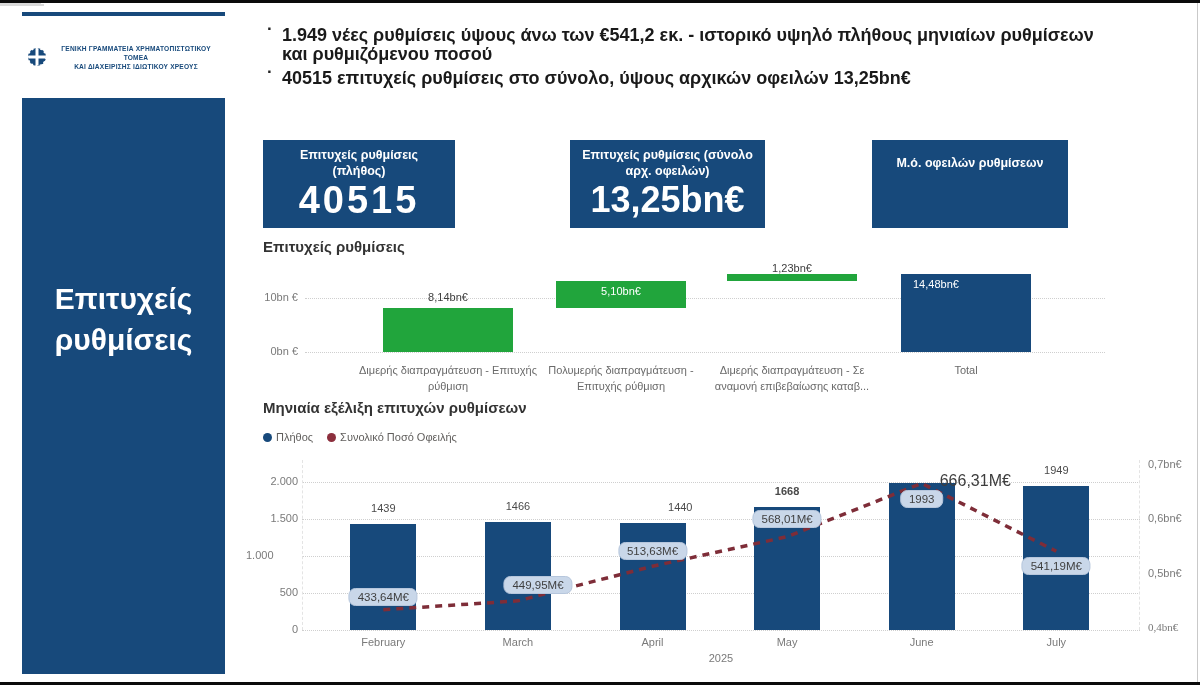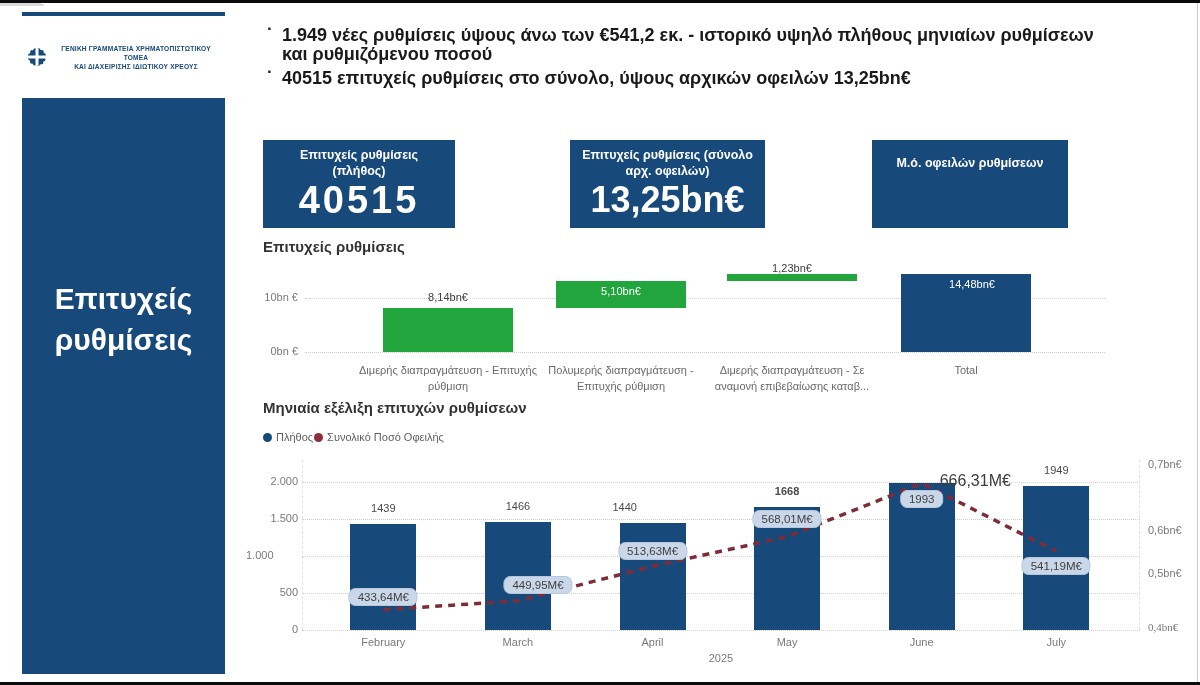--- a/index.html
+++ b/index.html
@@ -31,21 +31,21 @@
   .kpi-value{font-size:36px;font-weight:bold;line-height:40px;}
   #kpi-0{left:263px;width:192px;}
   #kpi-1{left:570px;width:195px;}
   #kpi-2{left:872px;width:196px;}
   #kpi-0 .kpi-value{font-size:38px;letter-spacing:3px;}
 
   
   .chart-title{position:absolute;font-size:15px;font-weight:bold;color:#333;}
   #wf-title{left:263px;top:238px;}
   #combo-title{left:263px;top:399px;}
-  .legend{position:absolute;left:263px;top:431px;display:flex;gap:1px;font-size:11px;color:#605E5C;align-items:center;}
+  .legend{position:absolute;left:263px;top:431px;display:flex;gap:14px;font-size:11px;color:#605E5C;align-items:center;}
   .legend-item{display:flex;align-items:center;gap:4px;cursor:pointer;}
   .legend-dot{width:9px;height:9px;border-radius:50%;}
   .dot-blue{background:#17497B;}
   .dot-maroon{background:#8C2F3D;}
 
   .gridline{position:absolute;height:0;border-top:1px dotted #cfcfcf;}
   .vline{position:absolute;width:0;border-left:1px dashed #e4e4e4;}
   .tick{position:absolute;font-size:11px;color:#7A7A7A;white-space:nowrap;}
   .cat-label{position:absolute;font-size:11px;color:#6A6A6A;text-align:center;line-height:15.5px;}
   .bar{position:absolute;}
@@ -118,47 +118,47 @@
     <div class="cat-label" style="left: 356px; top: 363px; width: 184px;">Διμερής διαπραγμάτευση - Επιτυχής ρύθμιση</div>
     <div style="left: 513px; top: 308.044px; width: 43px; height: 0px; border-top: 2px solid rgb(217, 217, 217); z-index: 1;"></div>
     <div class="dlabel" style="left: 556px; top: 284.504px; width: 130px; text-align: center; color: rgb(255, 255, 255); z-index: 3;">5,10bn€</div>
     <div class="bar" style="left: 556px; top: 280.504px; width: 130px; height: 27.54px; background: rgb(33, 165, 60); z-index: 2;"></div>
     <div class="cat-label" style="left: 529px; top: 363px; width: 184px;">Πολυμερής διαπραγμάτευση - Επιτυχής ρύθμιση</div>
     <div style="left: 686px; top: 280.504px; width: 41px; height: 0px; border-top: 2px solid rgb(217, 217, 217); z-index: 1;"></div>
     <div class="dlabel" style="left: 727px; top: 261.862px; width: 130px; text-align: center; color: rgb(61, 61, 61); z-index: 1;">1,23bn€</div>
     <div class="bar" style="left: 727px; top: 273.862px; width: 130px; height: 6.642px; background: rgb(33, 165, 60); z-index: 2;"></div>
     <div class="cat-label" style="left: 700px; top: 363px; width: 184px;">Διμερής διαπραγμάτευση - Σε αναμονή επιβεβαίωσης καταβ...</div>
     <div style="left: 857px; top: 273.862px; width: 44px; height: 0px; border-top: 2px solid rgb(217, 217, 217); z-index: 1;"></div>
-    <div class="dlabel" style="left: 901px; top: 277.808px; width: 142px; text-align: center; color: rgb(255, 255, 255); z-index: 3;">14,48bn€</div>
+    <div class="dlabel" style="left: 901px; top: 277.808px; width: 142px; color: rgb(255, 255, 255); z-index: 3; padding-left: 12px;">14,48bn€</div>
     <div class="bar" style="left: 901px; top: 273.808px; width: 130px; height: 78.192px; background: rgb(23, 73, 123); z-index: 2;"></div>
     <div class="cat-label" style="left: 874px; top: 363px; width: 184px;">Total</div>
     <div class="gridline" style="left: 302px; top: 630px; width: 838px;"></div>
     <div class="tick" style="left: 246px; top: 623px; width: 52px; text-align: right;">0</div>
     <div class="gridline" style="left: 302px; top: 593px; width: 838px;"></div>
     <div class="tick" style="left: 246px; top: 586px; width: 52px; text-align: right;">500</div>
     <div class="gridline" style="left: 302px; top: 556px; width: 838px;"></div>
     <div class="tick" style="left: 246px; top: 549px; width: 52px; text-align: left;">1.000</div>
     <div class="gridline" style="left: 302px; top: 519px; width: 838px;"></div>
     <div class="tick" style="left: 246px; top: 512px; width: 52px; text-align: right;">1.500</div>
     <div class="gridline" style="left: 302px; top: 482px; width: 838px;"></div>
     <div class="tick" style="left: 246px; top: 475px; width: 52px; text-align: right;">2.000</div>
     <div class="tick" style="left: 1148px; top: 621px; width: 50px; font-family: Liberation Serif, serif;">0,4bn€</div>
     <div class="tick" style="left: 1148px; top: 566.667px; width: 50px;">0,5bn€</div>
-    <div class="tick" style="left: 1148px; top: 512.333px; width: 34px; margin-top: 12px;">0,6bn€</div>
+    <div class="tick" style="left: 1148px; top: 512.333px; width: 34px;">0,6bn€</div>
     <div class="tick" style="left: 1148px; top: 458px; width: 50px;">0,7bn€</div>
     <div class="vline" style="left: 302px; top: 460px; height: 170px;"></div>
     <div class="vline" style="left: 1139px; top: 460px; height: 170px;"></div>
     <div class="bar" style="left: 350.3px; top: 523.514px; width: 66px; height: 106.486px; background: rgb(23, 73, 123);"></div>
     <div class="dlabel" style="left: 343.3px; top: 501.514px; width: 80px; text-align: center; color: rgb(74, 74, 74);">1439</div>
     <div class="tick" style="left: 338.3px; top: 636px; width: 90px; text-align: center;">February</div>
     <div class="bar" style="left: 484.9px; top: 521.516px; width: 66px; height: 108.484px; background: rgb(23, 73, 123);"></div>
     <div class="dlabel" style="left: 477.9px; top: 499.516px; width: 80px; text-align: center; color: rgb(74, 74, 74);">1466</div>
     <div class="tick" style="left: 472.9px; top: 636px; width: 90px; text-align: center;">March</div>
     <div class="bar" style="left: 619.5px; top: 523.44px; width: 66px; height: 106.56px; background: rgb(23, 73, 123);"></div>
-    <div class="dlabel" style="left: 612.5px; top: 501.44px; width: 80px; text-align: left; color: rgb(74, 74, 74);">1440</div>
+    <div class="dlabel" style="left: 612.5px; top: 501.44px; width: 80px; text-align: right; color: rgb(74, 74, 74);">1440</div>
     <div class="tick" style="left: 607.5px; top: 636px; width: 90px; text-align: center;">April</div>
     <div class="bar" style="left: 754.1px; top: 506.568px; width: 66px; height: 123.432px; background: rgb(23, 73, 123);"></div>
     <div class="dlabel" style="left: 747.1px; top: 484.568px; width: 80px; text-align: center; color: rgb(74, 74, 74); font-weight: bold;">1668</div>
     <div class="tick" style="left: 742.1px; top: 636px; width: 90px; text-align: center;">May</div>
     <div class="bar" style="left: 888.7px; top: 482.518px; width: 66px; height: 147.482px; background: rgb(23, 73, 123);"></div>
     <div class="chip" style="left: 921.7px; top: 498.518px; transform: translate(-50%, -50%); z-index: 4;">1993</div>
     <div class="tick" style="left: 876.7px; top: 636px; width: 90px; text-align: center;">June</div>
     <div class="bar" style="left: 1023.3px; top: 485.774px; width: 66px; height: 144.226px; background: rgb(23, 73, 123);"></div>
     <div class="dlabel" style="left: 1016.3px; top: 463.774px; width: 80px; text-align: center; color: rgb(74, 74, 74);">1949</div>
     <div class="tick" style="left: 1011.3px; top: 636px; width: 90px; text-align: center;">July</div>

